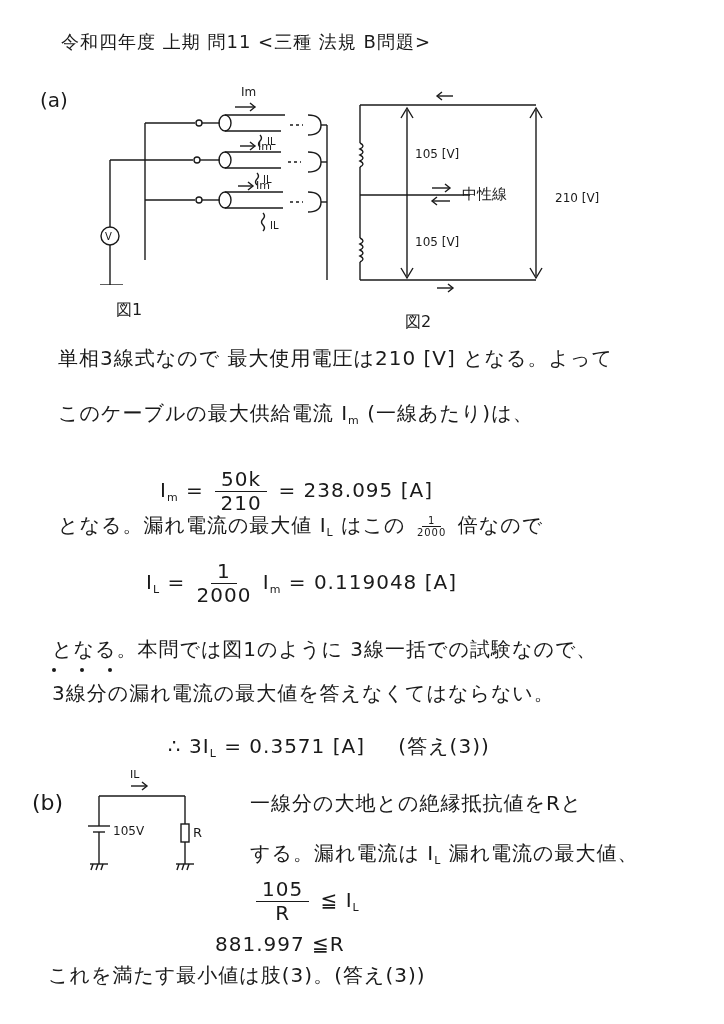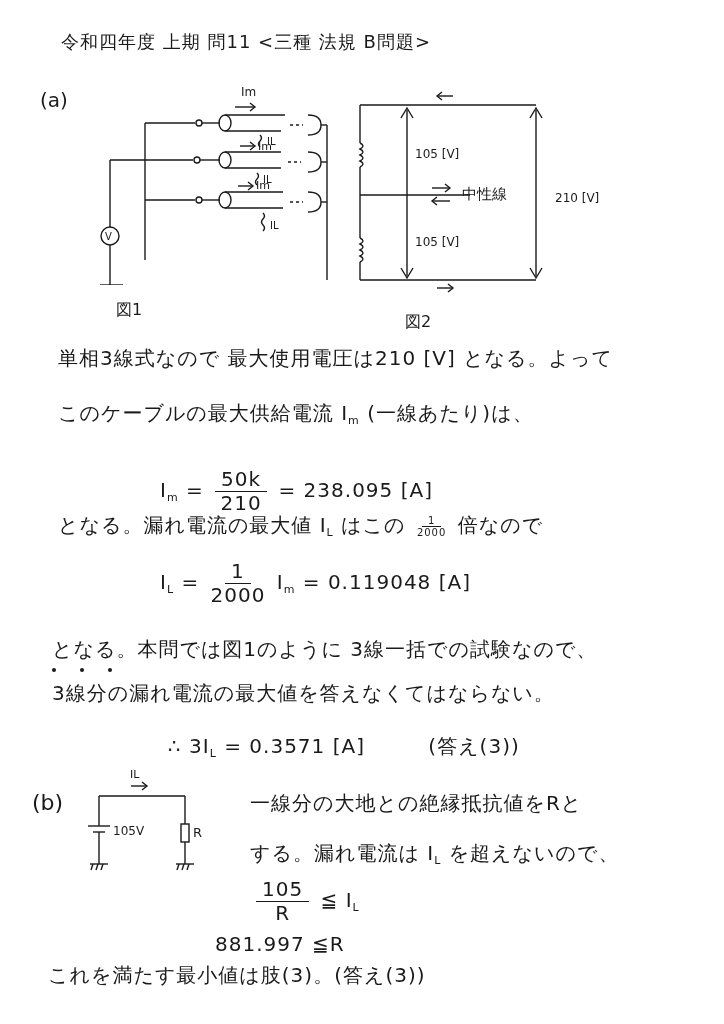--- a/index.html
+++ b/index.html
@@ -149,21 +149,21 @@
   <span>となる。漏れ電流の最大値</span>
   <span>I</span><span class="sub">L</span>
   <span> はこの</span>
   <span class="frac tiny">
     <span class="num">1</span>
     <span class="den">2000</span>
   </span>
   <span>倍なので</span>
 </div>
 
-<div class="abs line" style="left:160px; top:560px;">
+<div class="abs line" style="left:146px; top:560px;">
   <span>I</span><span class="sub">L</span>
   <span>=</span>
   <span class="frac">
     <span class="num">1</span>
     <span class="den">2000</span>
   </span>
   <span>I</span><span class="sub">m</span>
   <span>= 0.119048 [A]</span>
 </div>
 
@@ -173,21 +173,21 @@
   <div class="dot" style="left:0px;"></div>
   <div class="dot" style="left:28px;"></div>
   <div class="dot" style="left:56px;"></div>
 </div>
 <div class="abs line" style="left:52px; top:680px;">3線分の漏れ電流の最大値を答えなくてはならない。</div>
 
 <div class="abs line" style="left:168px; top:733px;">
   <span>∴</span>
   <span>3I</span><span class="sub">L</span>
   <span>= 0.3571 [A]</span>
-  <span style="margin-left:56px;">(答え(3))</span>
+  <span style="margin-left:26px;">(答え(3))</span>
 </div>
 
 <div class="abs label-b">(b)</div>
 
 <svg width="150" height="110" style="left:85px; top:768px;" viewBox="0 0 150 110">
   <g stroke="#1a1a1a" stroke-width="1.4" fill="none">
     <line x1="14" y1="28" x2="100" y2="28"></line>
     <line x1="14" y1="28" x2="14" y2="58"></line>
     <line x1="3" y1="58" x2="25" y2="58"></line>
     <line x1="8" y1="64" x2="20" y2="64"></line>
@@ -209,21 +209,21 @@
   <text x="45" y="10" font-size="11">IL</text>
   <text x="28" y="67" font-size="12">105V</text>
   <text x="108" y="69" font-size="13">R</text>
 </svg>
 
 <div class="abs line" style="left:250px; top:790px;">一線分の大地との絶縁抵抗値をRと</div>
 
 <div class="abs line" style="left:250px; top:840px;">
   <span>する。漏れ電流は</span>
   <span>I</span><span class="sub">L</span>
-  <span>を超えないので、</span>
+  <span>漏れ電流の最大値、</span>
 </div>
 
 <div class="abs line" style="left:252px; top:878px;">
   <span class="frac">
     <span class="num">105</span>
     <span class="den">R</span>
   </span>
   <span>≦</span>
   <span>I</span><span class="sub">L</span>
 </div>

